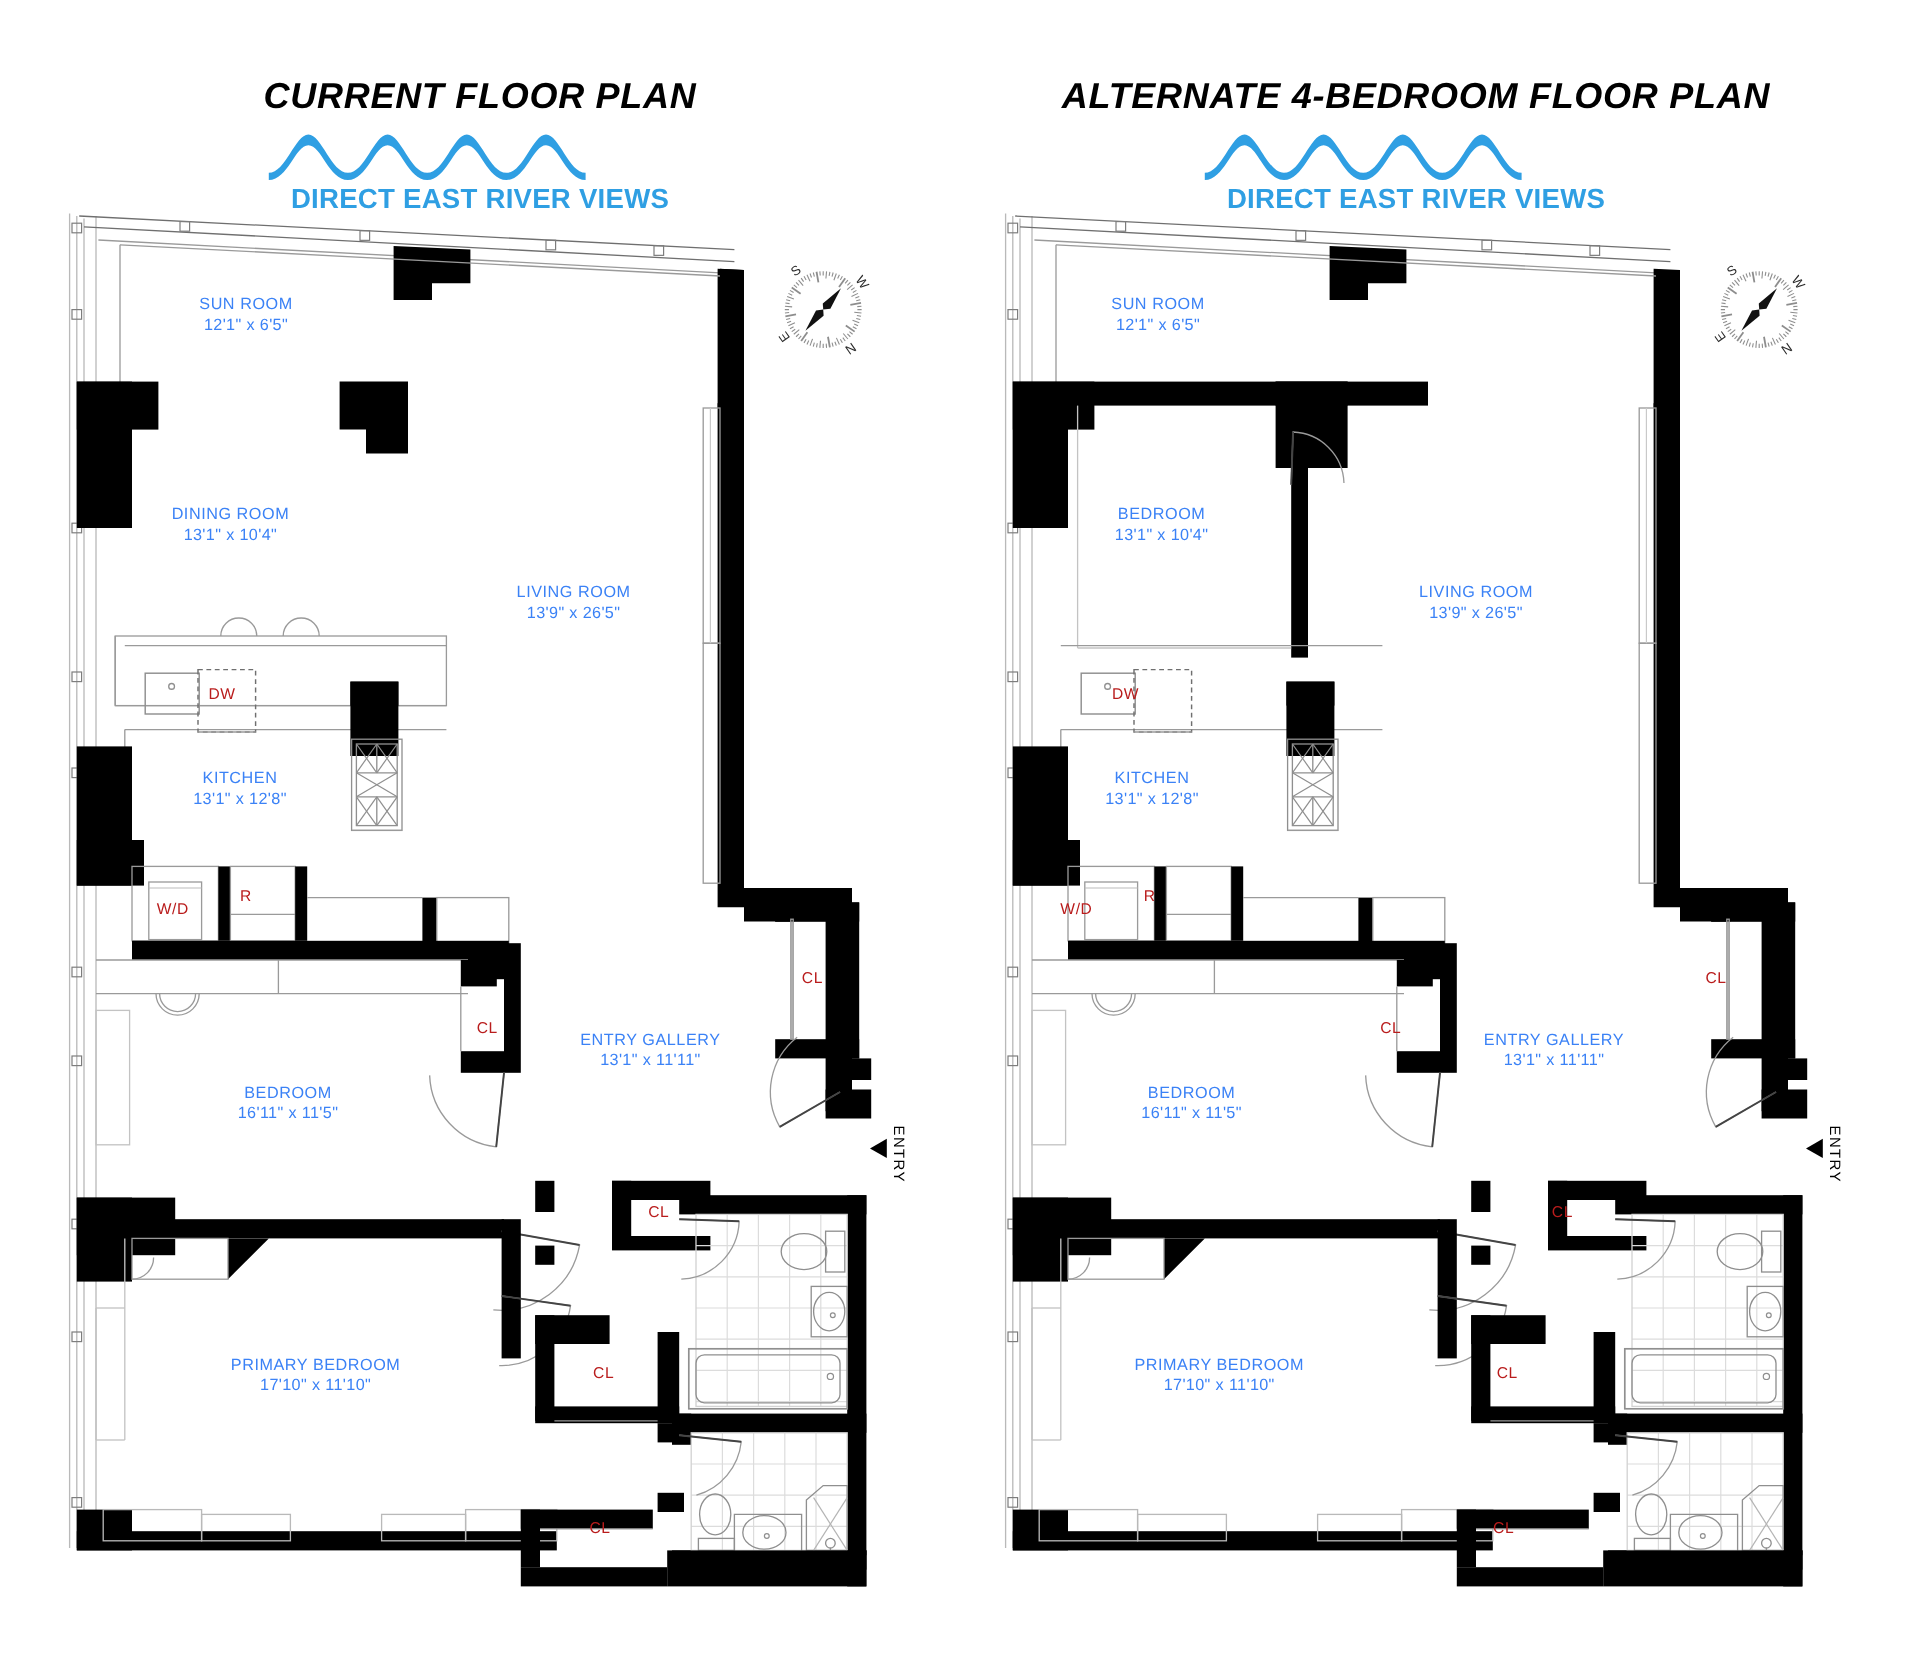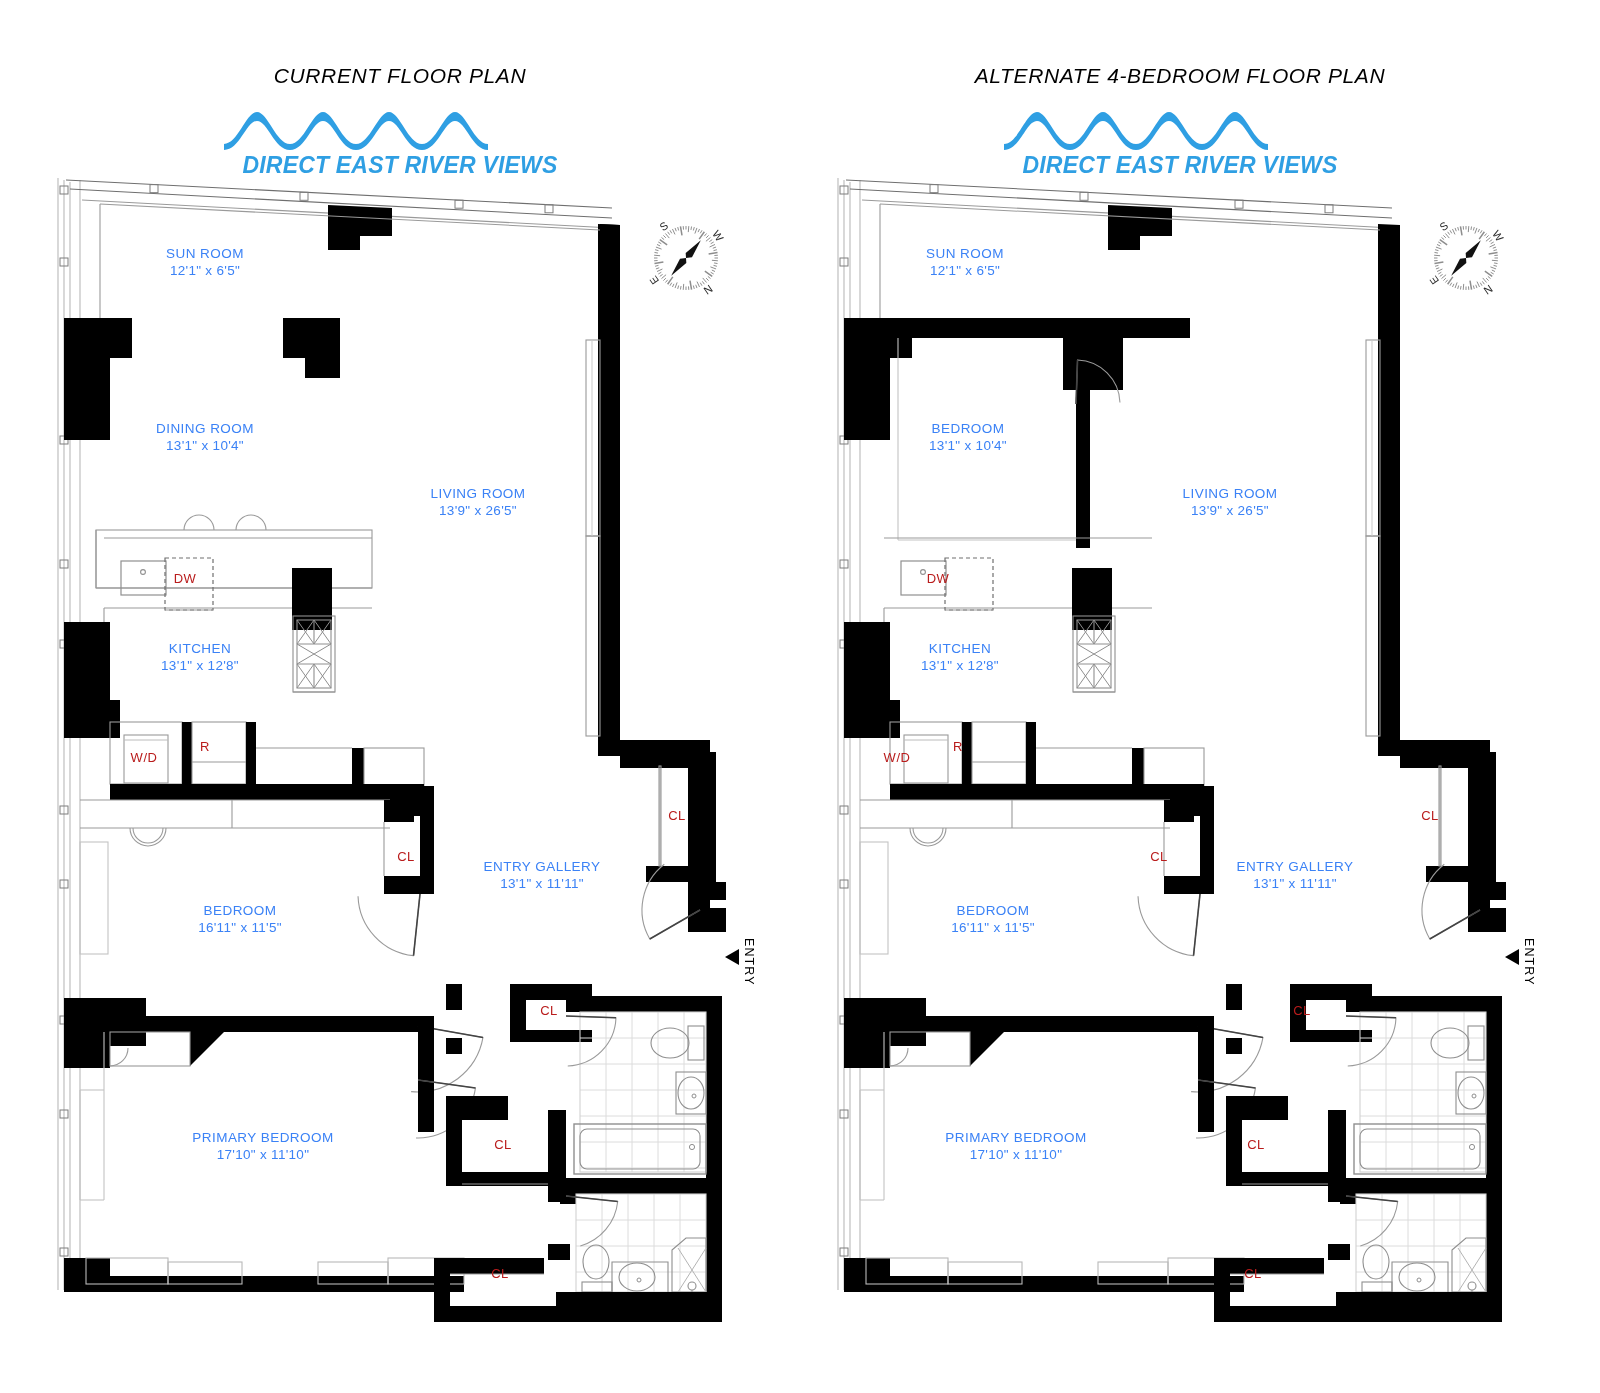--- a/index.html
+++ b/index.html
@@ -1,22 +1,22 @@
 <!DOCTYPE html>
 <html><head>
 <meta charset="utf-8">
 <style>
   html,body{margin:0;padding:0;background:#ffffff;}
   body{width:1600px;height:1393px;font-family:"Liberation Sans",sans-serif;}
   #stage{position:relative;width:1600px;height:1393px;overflow:hidden;background:#fff;}
   .plan{position:absolute;top:0;width:800px;height:1393px;}
   .plan-left{left:0;}
   .plan-right{left:780px;}
-  .hdr{position:absolute;left:0;width:800px;text-align:center;font-style:italic;}
-  .hdr-title{top:64px;font-style:italic;font-weight:normal;font-size:21px;letter-spacing:.6px;color:#000;}
+  .hdr{position:absolute;left:0;width:800px;text-align:center;}
+  .hdr-title{top:64px;font-style:italic;font-weight:bold;font-size:30px;letter-spacing:.6px;color:#000;}
   .hdr-sub{top:152px;font-size:23px;font-weight:bold;color:#2f9fe3;letter-spacing:.2px;}
   .waves{position:absolute;top:104px;left:0;width:800px;height:48px;}
   svg{display:block;overflow:visible;}
   .lbl{position:absolute;text-align:center;color:#3b82f6;line-height:1.28;white-space:nowrap;
        transform:translate(-50%,-50%);font-size:13.5px;letter-spacing:.45px;}
   .lbl .dim{font-size:13.5px;letter-spacing:.3px;}
   .lbl-sm{position:absolute;transform:translate(-50%,-50%);font-size:13px;letter-spacing:.5px;color:#b91c1c;}
   .entry-lbl{position:absolute;font-size:12.5px;letter-spacing:1.1px;color:#000;
        transform-origin:0 0;transform:rotate(90deg);}
   .compass{position:absolute;width:92px;height:92px;}
@@ -305,21 +305,21 @@
           <text x="68.4" y="77.9" text-anchor="middle" dominant-baseline="central" font-size="11" font-family="Liberation Sans, sans-serif" fill="#2b2b2b" transform="rotate(145 68.4 77.9)">N</text>
           <text x="14.1" y="68.4" text-anchor="middle" dominant-baseline="central" font-size="11" font-family="Liberation Sans, sans-serif" fill="#2b2b2b" transform="rotate(235 14.1 68.4)">E</text>
           <text x="23.6" y="14.1" text-anchor="middle" dominant-baseline="central" font-size="11" font-family="Liberation Sans, sans-serif" fill="#2b2b2b" transform="rotate(-35 23.6 14.1)">S</text>
           <text x="77.9" y="23.6" text-anchor="middle" dominant-baseline="central" font-size="11" font-family="Liberation Sans, sans-serif" fill="#2b2b2b" transform="rotate(55 77.9 23.6)">W</text>
         </svg>
       </div>
       <div class="lbl" style="left: 205px; top: 262px;">
         <div>SUN ROOM</div>
         <div class="dim">12'1" x 6'5"</div>
       </div>
-      <div class="lbl" style="left: 205px; top: 437px; text-align: center;">
+      <div class="lbl" style="left: 192px; top: 437px; text-align: center;">
         <div>DINING ROOM</div>
         <div class="dim">13'1" x 10'4"</div>
       </div>
       <div class="lbl" style="left: 478px; top: 502px;">
         <div>LIVING ROOM</div>
         <div class="dim">13'9" x 26'5"</div>
       </div>
       <div class="lbl" style="left: 200px; top: 657px;">
         <div>KITCHEN</div>
         <div class="dim">13'1" x 12'8"</div>

